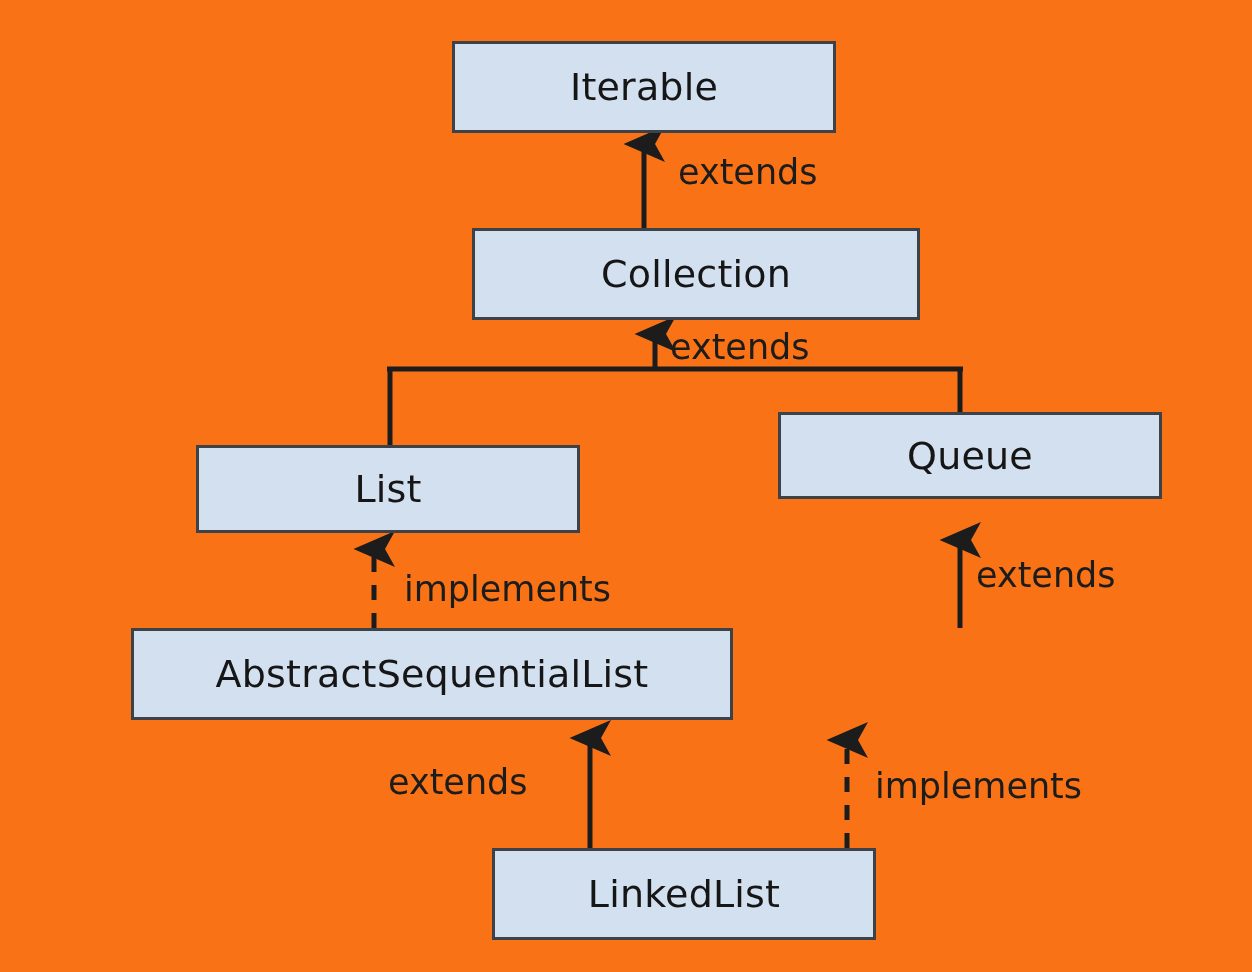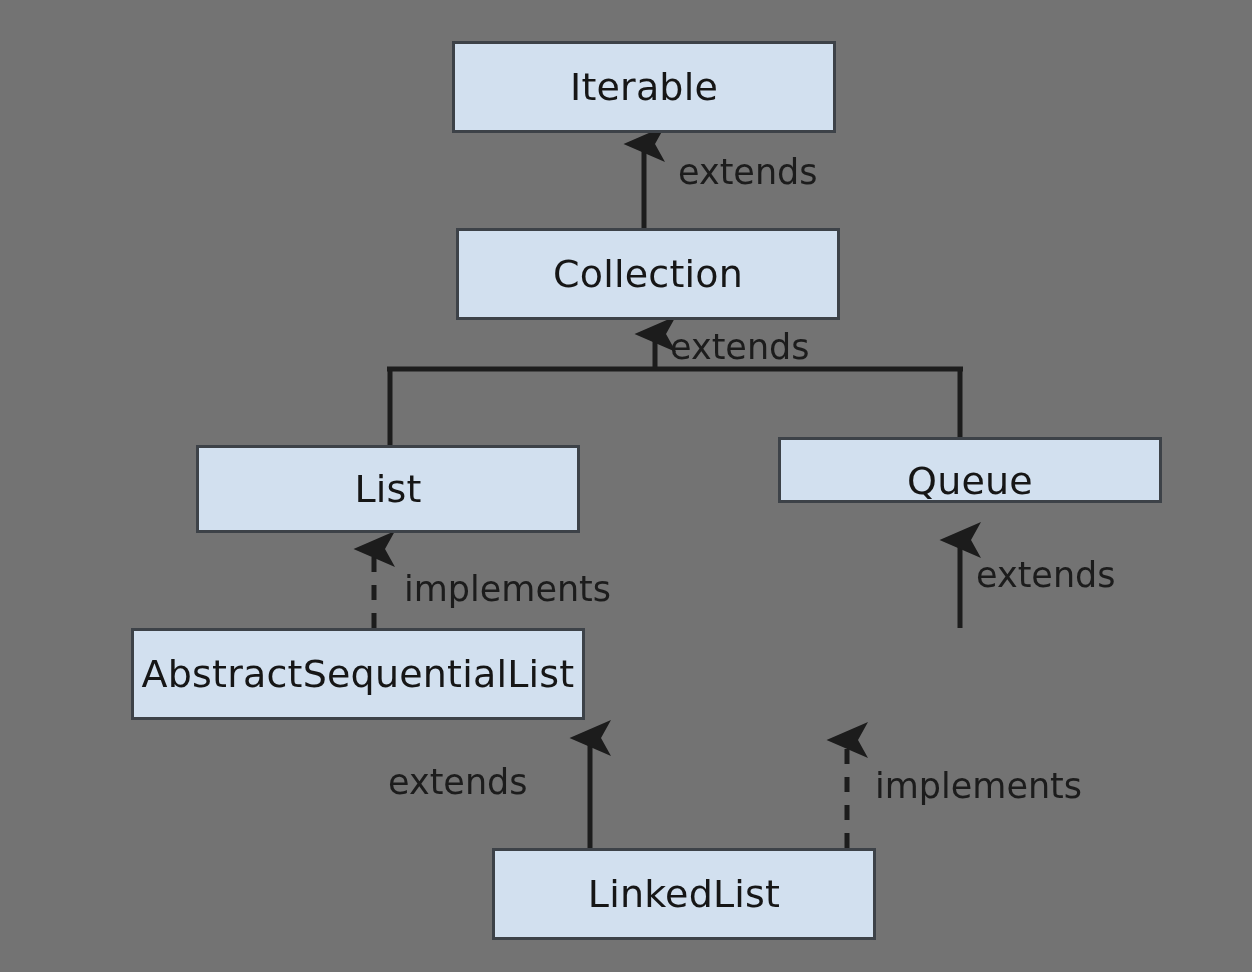--- a/index.html
+++ b/index.html
@@ -7,21 +7,21 @@
     padding: 0;
     background: #ffffff;
   }
   body {
     font-family: "DejaVu Sans", sans-serif;
   }
   #diagram-canvas {
     position: relative;
     width: 1252px;
     height: 972px;
-    background: #737373;
+    background: #f97316;
     overflow: hidden;
   }
   #edge-layer {
     position: absolute;
     left: 0;
     top: 0;
     width: 1252px;
     height: 972px;
   }
   .uml-node {
@@ -92,33 +92,33 @@
 
     <g>
       <line x1="847" y1="848" x2="847" y2="740" stroke="#1c1c1c" stroke-width="5" stroke-dasharray="15 13" marker-end="url(#arrowhead)"></line>
     </g>
   </svg>
 
   <div class="uml-node" style="left:452px; top:41px; width:384px; height:92px;">
     <span class="uml-node-label">Iterable</span>
   </div>
 
-  <div class="uml-node" style="left:456px; top:228px; width:384px; height:92px;">
+  <div class="uml-node" style="left:472px; top:228px; width:448px; height:92px;">
     <span class="uml-node-label">Collection</span>
   </div>
 
   <div class="uml-node" style="left:196px; top:445px; width:384px; height:88px;">
     <span class="uml-node-label">List</span>
   </div>
 
-  <div class="uml-node" style="left:778px; top:437px; width:384px; height:66px;align-items:flex-end;">
+  <div class="uml-node" style="left:778px; top:412px; width:384px; height:87px;">
     <span class="uml-node-label">Queue</span>
   </div>
 
-  <div class="uml-node" style="left:131px; top:628px; width:454px; height:92px;">
+  <div class="uml-node" style="left:131px; top:628px; width:602px; height:92px;">
     <span class="uml-node-label">AbstractSequentialList</span>
   </div>
 
 
   <div class="uml-node" style="left:492px; top:848px; width:384px; height:92px;">
     <span class="uml-node-label">LinkedList</span>
   </div>
 
   <div class="edge-label" style="left:678px; top:155px;">extends</div>
 

